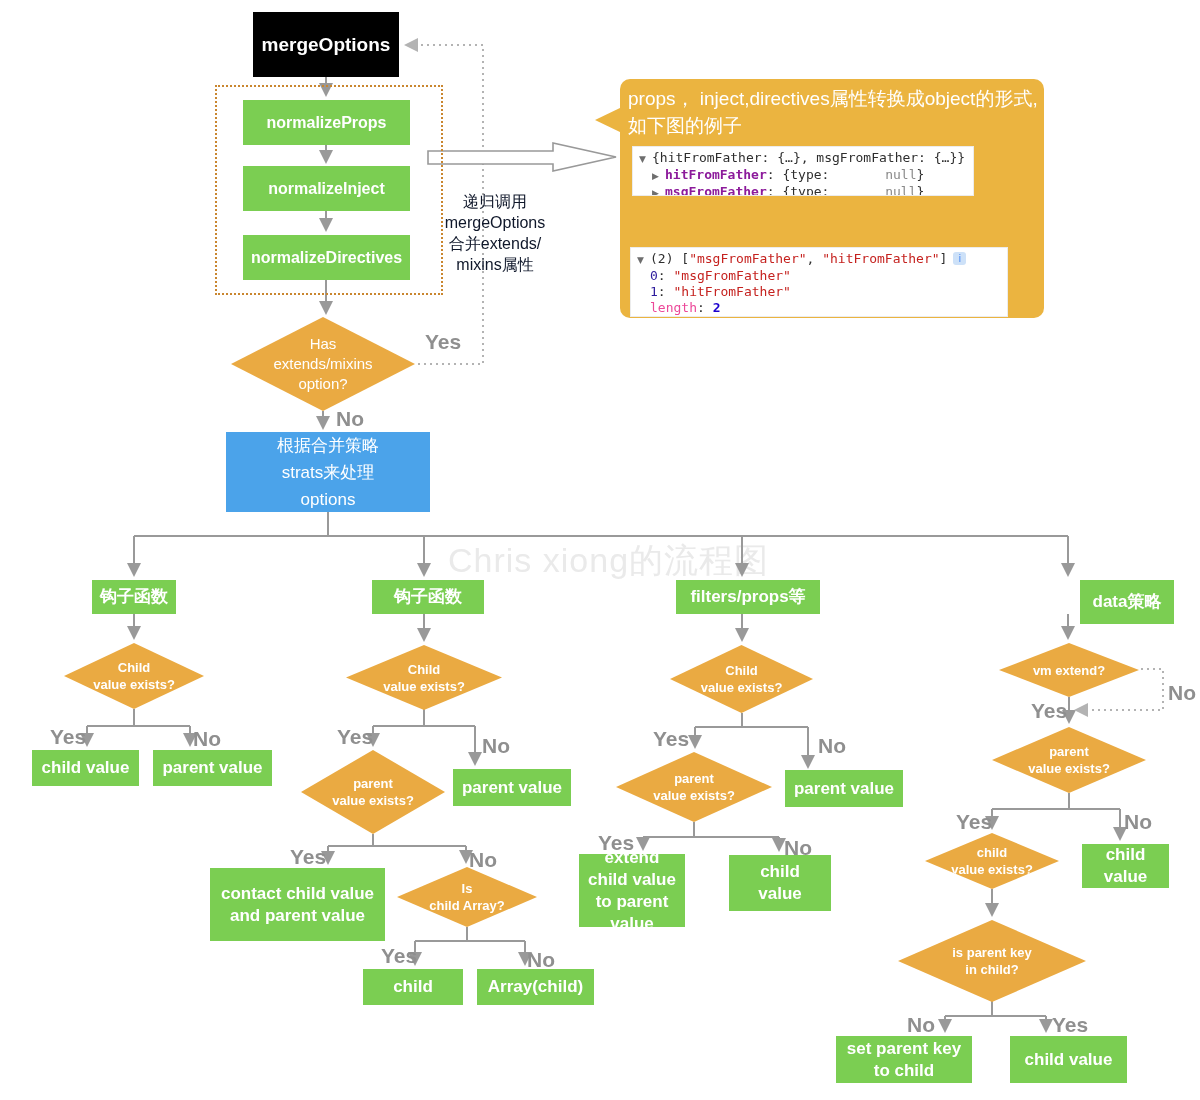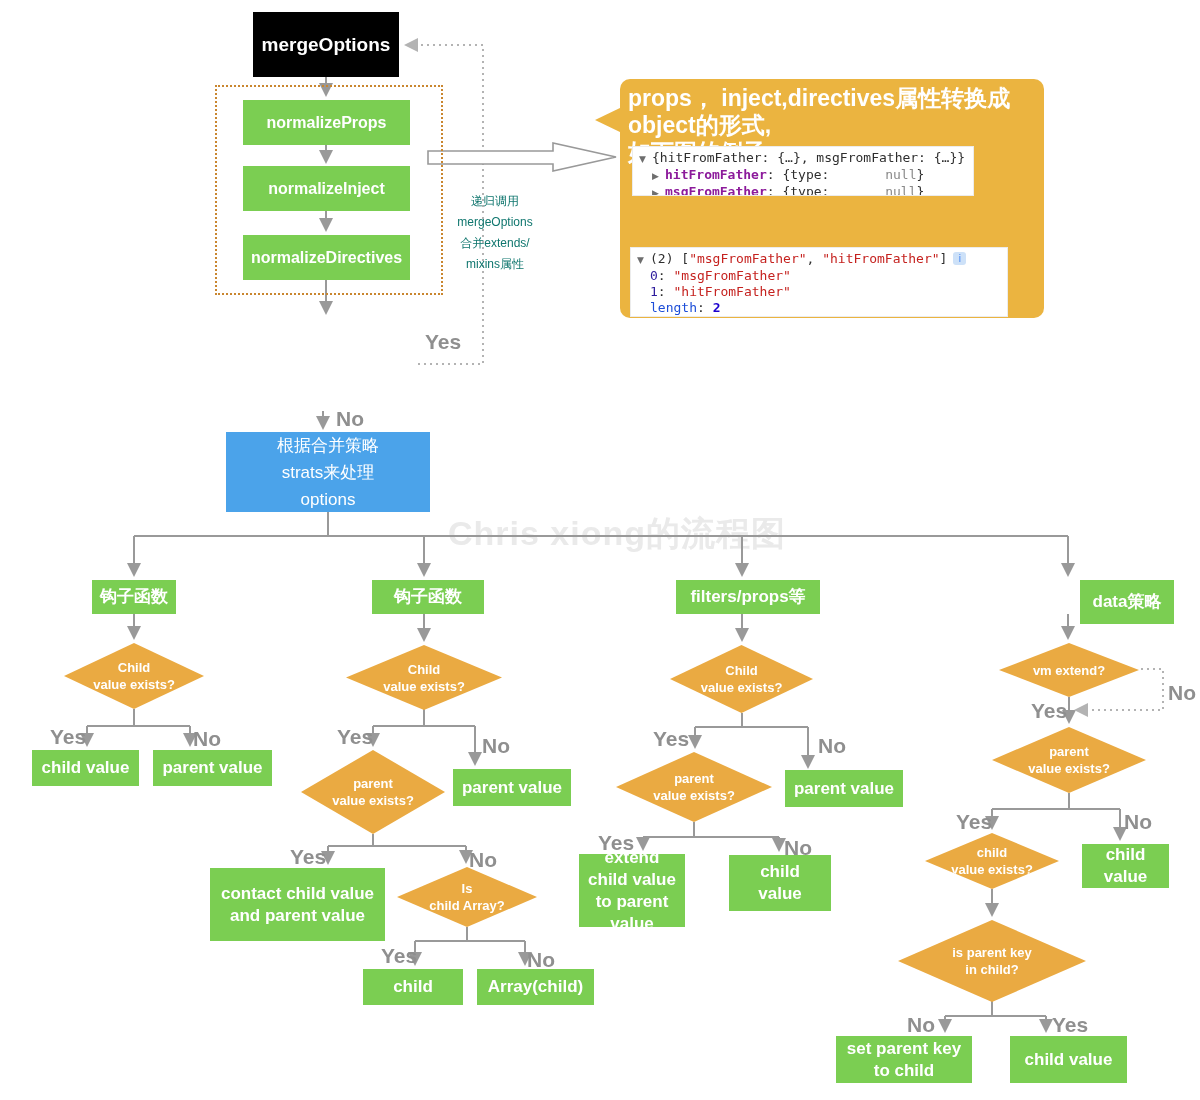--- a/index.html
+++ b/index.html
@@ -1,20 +1,20 @@
 <!DOCTYPE html>
 <html><head>
 <meta charset="utf-8">
 <style>
   html,body{margin:0;padding:0;background:#ffffff;}
   #stage{position:relative;width:1200px;height:1100px;background:#ffffff;overflow:hidden;
          font-family:"Liberation Sans", sans-serif;}
   #stage *{box-sizing:border-box;}
 
-  .watermark{position:absolute;left:448px;top:511px;font-size:34px;font-weight:700;
+  .watermark{position:absolute;left:448px;top:538px;font-size:34px;font-weight:400;
              color:#eaeaea;letter-spacing:1px;z-index:1;white-space:nowrap;}
 
   svg.wires{position:absolute;left:0;top:0;z-index:2;}
 
   .node{position:absolute;z-index:3;display:flex;align-items:center;justify-content:center;
         text-align:center;color:#ffffff;}
   .green{background:#7bce52;font-size:17px;font-weight:600;line-height:22px;padding:4px 8px;}
   .black{background:#000000;font-size:19px;font-weight:700;}
   .blue{background:#4ba3ea;font-size:17px;font-weight:500;line-height:27px;padding:10px 31px;}
   .diamond{position:absolute;z-index:3;display:flex;align-items:center;justify-content:center;
@@ -23,42 +23,42 @@
            font-size:13px;font-weight:600;line-height:17px;}
   .diamond.big{font-size:15px;font-weight:500;line-height:20px;}
   .diamond span{display:block;}
 
   .dotted-frame{position:absolute;left:215px;top:85px;width:228px;height:210px;
                 border:2px dotted #c9862f;z-index:2;}
 
   .yn{position:absolute;z-index:4;font-size:21px;font-weight:700;color:#8f8f8f;}
 
   .recursion-note{position:absolute;left:425px;top:191px;width:140px;z-index:3;
-                  text-align:center;color:#0f766e;font-size:12px;font-weight:500;line-height:21px;}
+                  text-align:center;color:#0f172a;font-size:16px;font-weight:500;line-height:21px;}
   .recursion-note span{display:block;}
 
   .panel{position:absolute;left:620px;top:79px;width:424px;height:239px;background:#ebb440;
          border-radius:10px;z-index:3;}
   .panel-tail{position:absolute;left:595px;top:107px;width:0;height:0;z-index:3;
               border-top:13px solid transparent;border-bottom:13px solid transparent;
               border-right:27px solid #ebb440;}
   .panel-title{position:absolute;left:8px;top:6px;width:410px;color:#ffffff;
-               font-size:23px;font-weight:700;line-height:27px;}
+               font-size:19px;font-weight:400;line-height:27px;}
 
   .console{position:absolute;background:#ffffff;border:1px solid #ececec;
            font-family:"DejaVu Sans Mono", monospace;font-size:13px;line-height:16px;
            padding:3px 6px;white-space:nowrap;overflow:hidden;color:#2e2e2e;}
   .console .caret{font-family:"DejaVu Sans", sans-serif;font-size:9px;color:#6e6e6e;
                   display:inline-block;width:13px;}
   .console .it{}
   .console .prop{color:#8c1a9b;font-weight:700;}
   .console .nul{color:#8a8a8a;margin-left:48px;}
   .console .str{color:#c5221f;}
   .console .idx{color:#2c1a9c;}
-  .console .len{color:#1d4ed8;}
+  .console .len{color:#ec4899;}
   .console .num{color:#1c00cf;font-weight:700;}
   .console .row{padding-left:13px;}
   .badge{display:inline-block;width:13px;height:13px;border-radius:3px;background:#cde1f8;
          color:#4285f4;font-size:10px;line-height:13px;text-align:center;font-style:normal;
          font-family:"Liberation Sans", sans-serif;margin-left:6px;vertical-align:1px;}
 </style>
 </head>
 <body>
 
 <div id="stage">
@@ -158,20 +158,27 @@
     <div class="row"><span class="caret">▶</span><span class="prop">hitFromFather</span><span>: {type: </span><span class="nul">null</span><span>}</span></div>
     <div class="row"><span class="caret">▶</span><span class="prop">msgFromFather</span><span>: {type: </span><span class="nul">null</span><span>}</span></div>
   </div>
   <div class="console" style="left:630px;top:247px;width:378px;height:70px;z-index:4">
     <div><span class="caret">▼</span><span class="it">(2) </span><span class="it">[</span><span class="it str">"msgFromFather"</span><span class="it">, </span><span class="it str">"hitFromFather"</span><span class="it">]</span><span class="badge">i</span></div>
     <div class="row"><span class="idx">0</span><span>: </span><span class="str">"msgFromFather"</span></div>
     <div class="row"><span class="idx">1</span><span>: </span><span class="str">"hitFromFather"</span></div>
     <div class="row"><span class="len">length</span><span>: </span><span class="num">2</span></div>
   </div>
 
+  <div class="diamond big" style="left:231px;top:317px;width:184px;height:94px">
+    <div>
+        <span>Has</span>
+        <span>extends/mixins</span>
+        <span>option?</span>
+      </div>
+  </div>
   <span class="yn" style="left:425px;top:330px">Yes</span>
   <span class="yn" style="left:336px;top:407px">No</span>
 
   <div class="node blue" style="left:226px;top:432px;width:204px;height:80px">根据合并策略strats来处理options</div>
 
   <div class="node green" style="left:92px;top:580px;width:84px;height:34px">钩子函数</div>
   <div class="diamond" style="left:64px;top:643px;width:140px;height:66px">
     <div>
         <span>Child</span>
         <span>value exists?</span>

